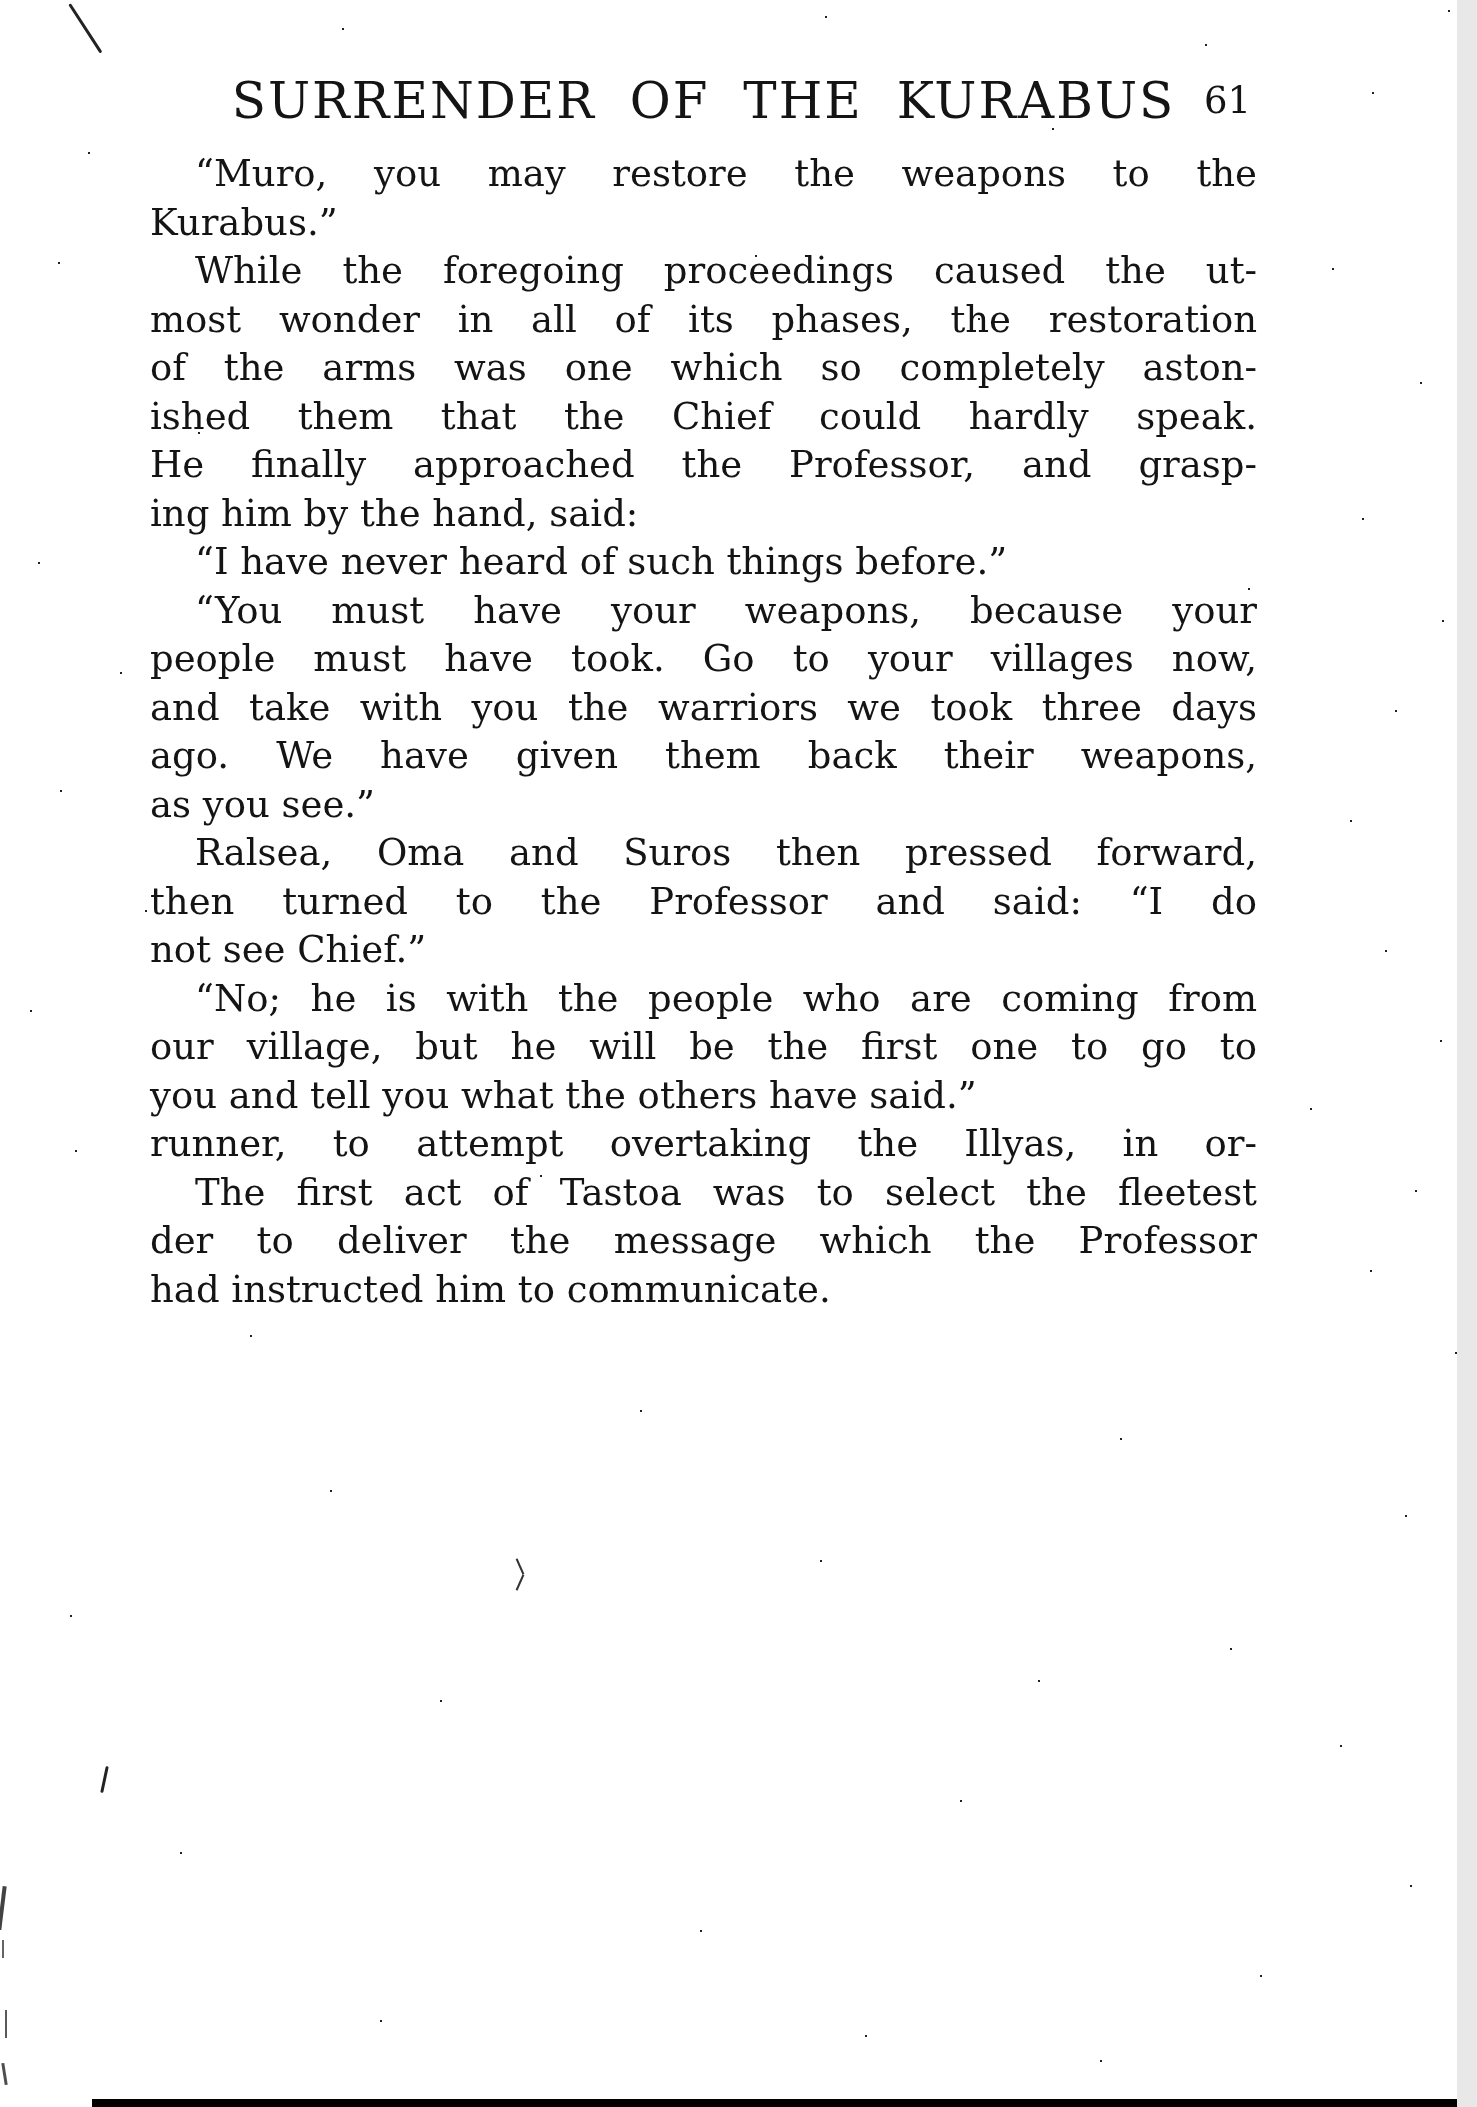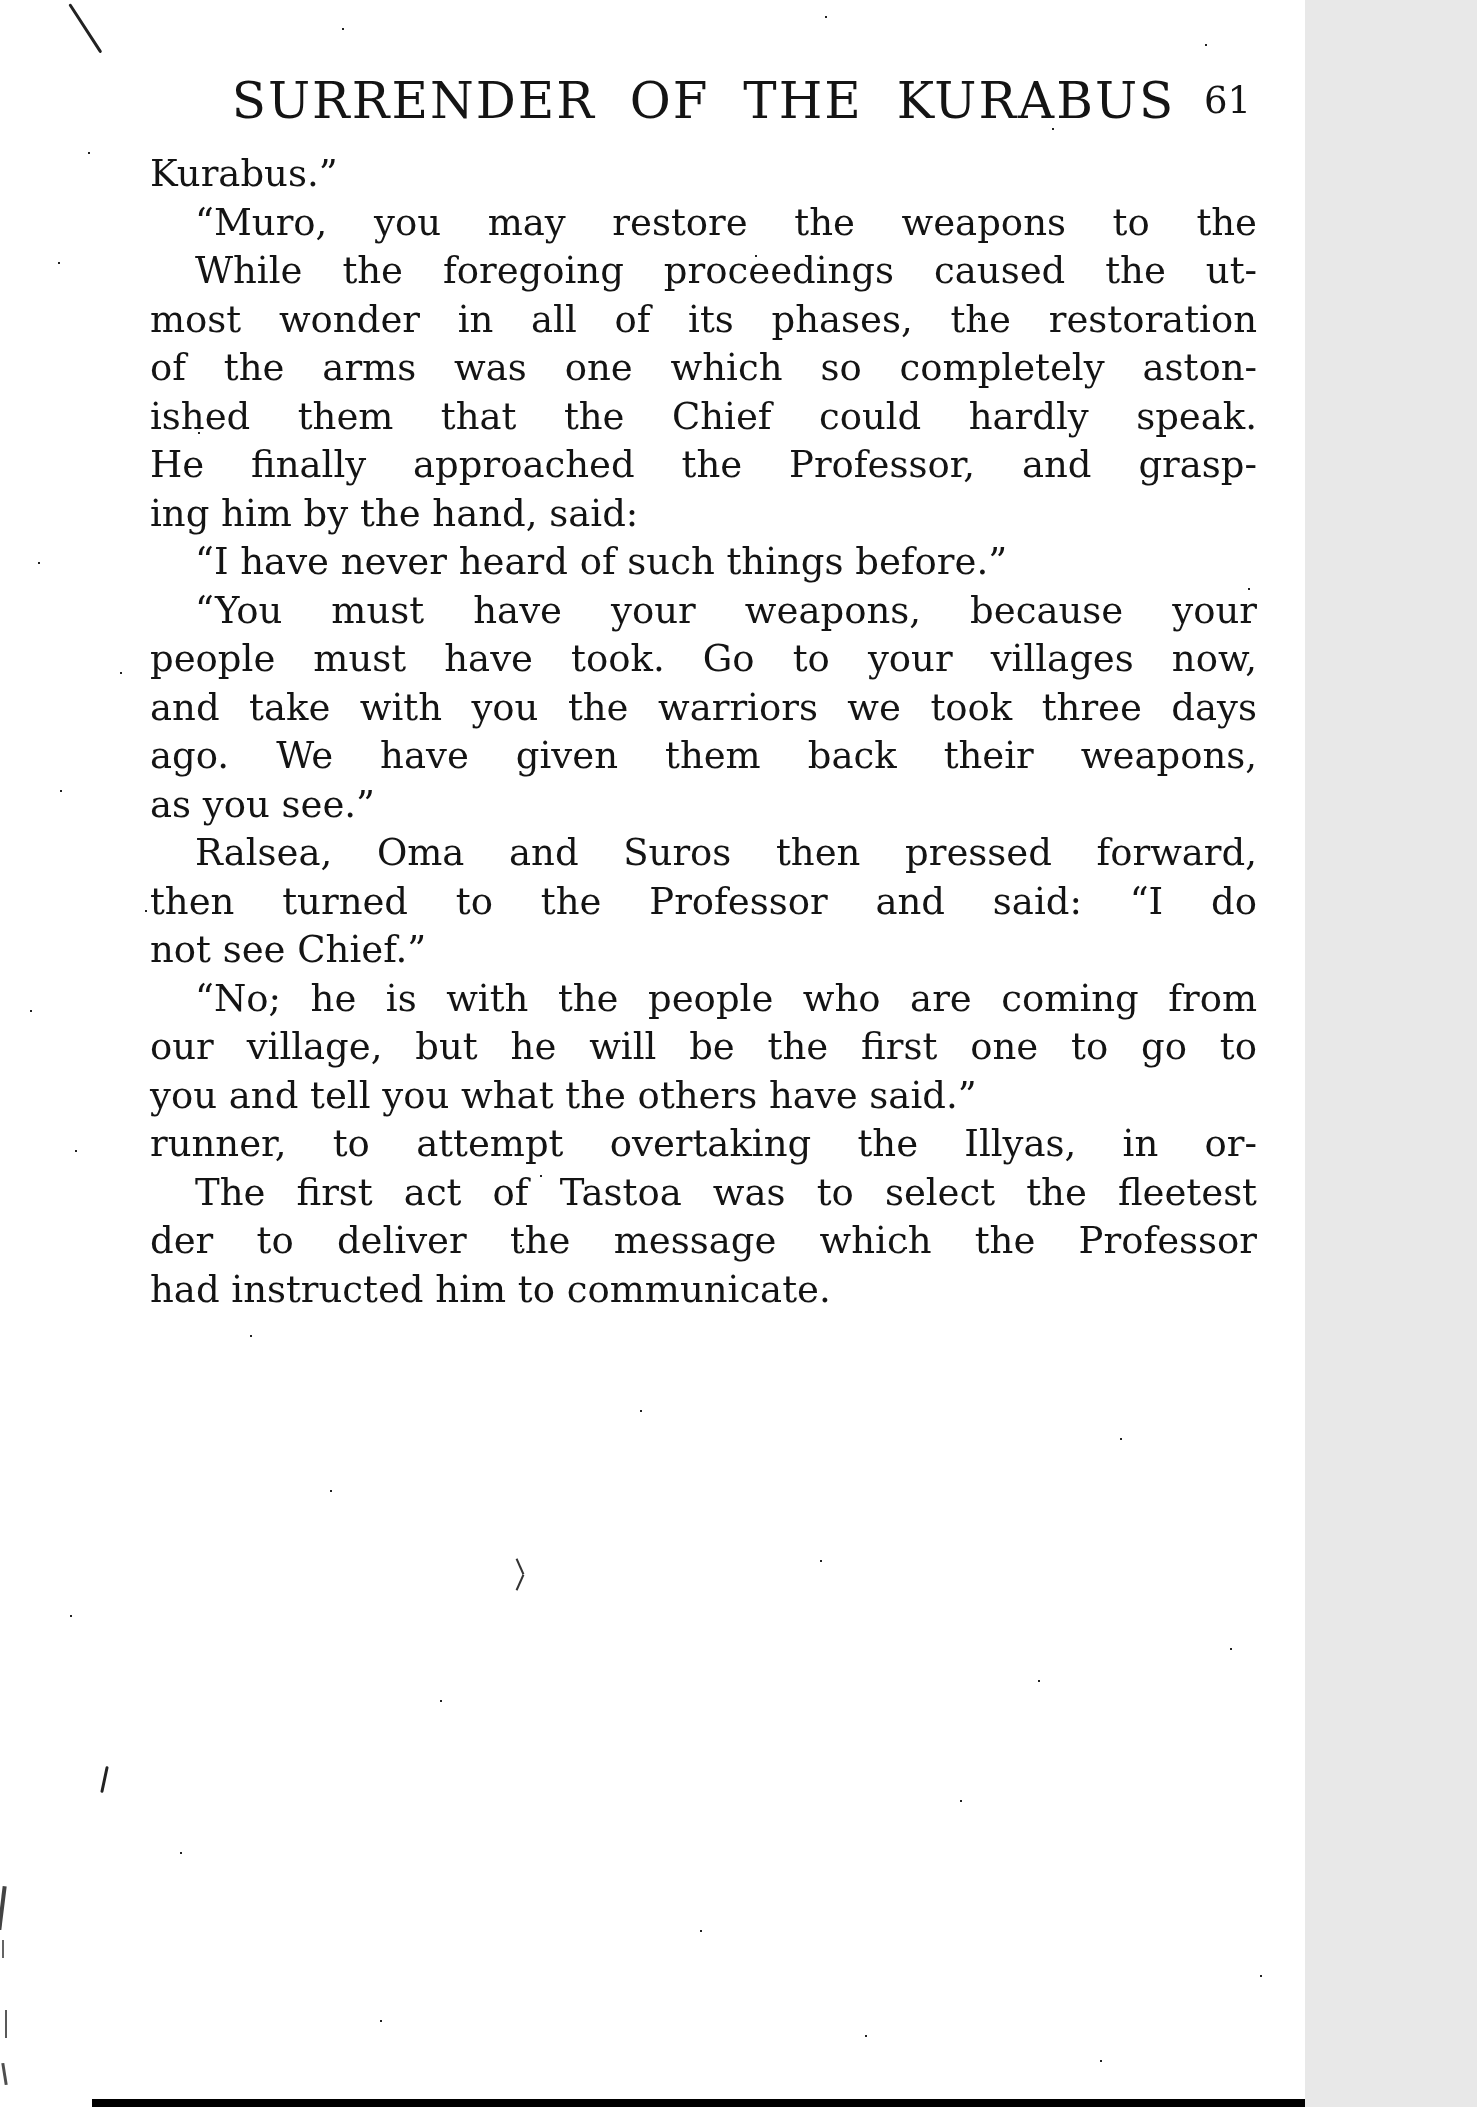--- a/index.html
+++ b/index.html
@@ -1,22 +1,23 @@
 <!DOCTYPE html>
 <html><head>
 <meta charset="utf-8">
 <style>
   html,body{margin:0;padding:0;background:#e8e8e8;}
   .page{
     position:relative;
-    width:1305px;height:2107px;
+    width:1421px;height:2107px;
     background:#ffffff;
     overflow:hidden;
     font-family:"DejaVu Serif","Liberation Serif",serif;
     color:#141414;
+    padding-left:36px;
   }
   
   .header{
     position:absolute;left:150px;top:72px;width:1107px;height:60px;
   }
   .header-title{
     display:block;text-align:center;
     font-size:50px;line-height:58px;
     letter-spacing:2px;word-spacing:16px;
     white-space:nowrap;
@@ -79,22 +80,22 @@
 <body>
 
 <div class="page">
 
   <div class="header">
     <span class="header-title">SURRENDER OF THE KURABUS</span>
     <span class="page-number">61</span>
   </div>
 
   <div class="text-column">
+      <div class="line indent">“Muro, you may restore the weapons to the</div>
       <div class="line last">Kurabus.”</div>
-      <div class="line indent">“Muro, you may restore the weapons to the</div>
       <div class="line indent">While the foregoing proceedings caused the ut-</div>
       <div class="line">most wonder in all of its phases, the restoration</div>
       <div class="line">of the arms was one which so completely aston-</div>
       <div class="line">ished them that the Chief could hardly speak.</div>
       <div class="line">He finally approached the Professor, and grasp-</div>
       <div class="line last">ing him by the hand, said:</div>
       <div class="line indent last">“I have never heard of such things before.”</div>
       <div class="line indent">“You must have your weapons, because your</div>
       <div class="line">people must have took.  Go to your villages now,</div>
       <div class="line">and take with you the warriors we took three days</div>

